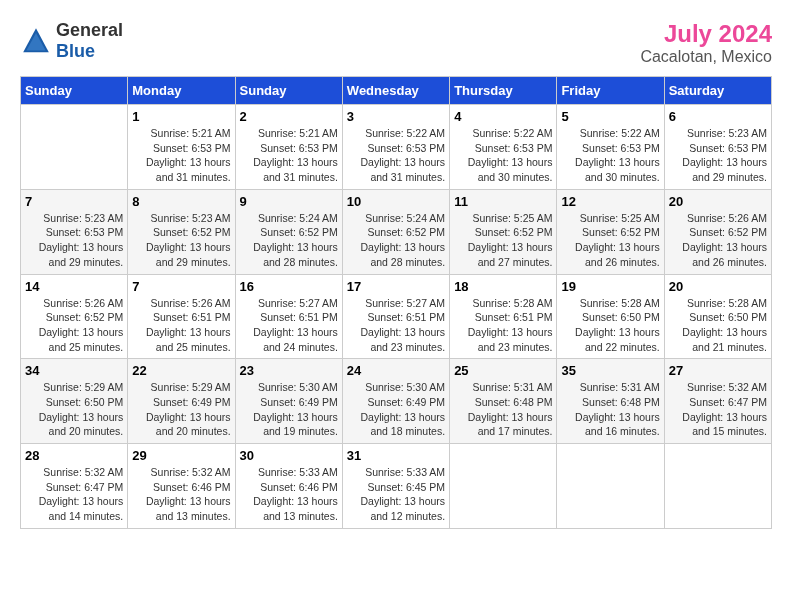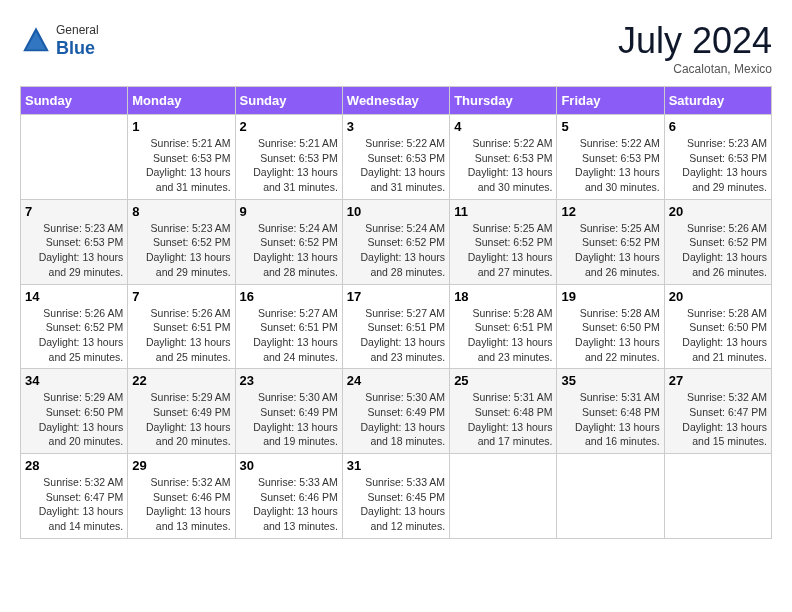--- a/index.html
+++ b/index.html
@@ -15,53 +15,53 @@
       justify-content: space-between;
       align-items: flex-start;
       margin-bottom: 10px;
     }
     .logo {
       display: flex;
       align-items: center;
       gap: 4px;
     }
     .logo-text-general {
-      font-size: 12px;
-      font-weight: normal;
+      font-size: 18px;
+      font-weight: bold;
       color: #333;
     }
     .logo-text-blue {
       font-size: 18px;
       font-weight: bold;
       color: #1a5ca8;
       margin-top: 24px;
     }
     .logo-icon {
       width: 32px;
       height: 32px;
     }
     .title-block {
       text-align: right;
     }
     .main-title {
-      font-size: 36px;
-      font-weight: normal;
-      color: #0f172a;
+      font-size: 24px;
+      font-weight: bold;
+      color: #ec4899;
     }
     .subtitle {
-      font-size: 12px;
+      font-size: 16px;
       color: #555;
     }
     table {
       width: 100%;
       border-collapse: collapse;
       font-size: 11px;
     }
     thead tr th {
-      background-color: #8b5cf6;
+      background-color: #1d4ed8;
       color: #fff;
       padding: 6px 4px;
       text-align: left;
       font-size: 13px;
       font-weight: bold;
       border: 1px solid #ccc;
     }
     tbody tr td {
       border: 1px solid #ccc;
       padding: 4px 4px;

